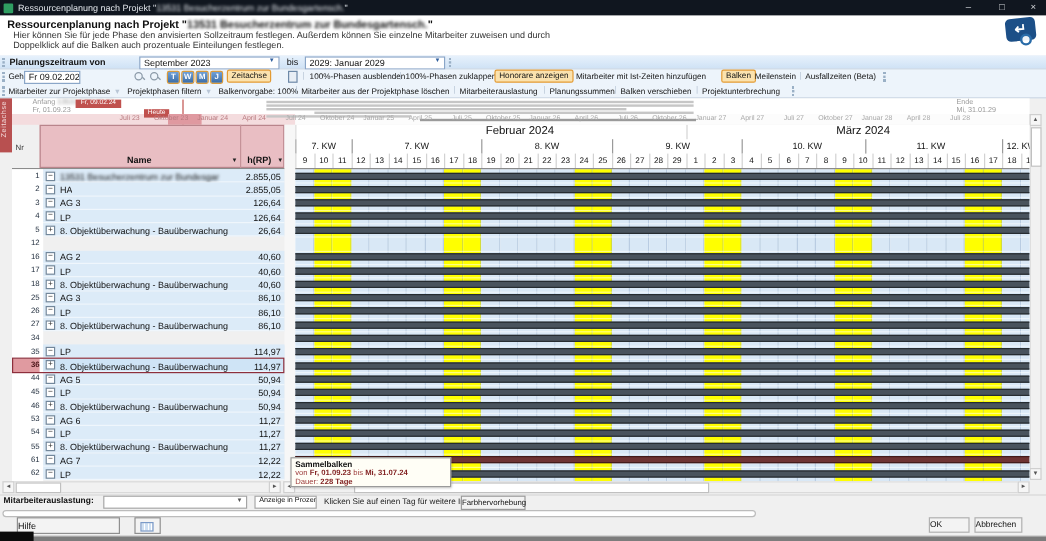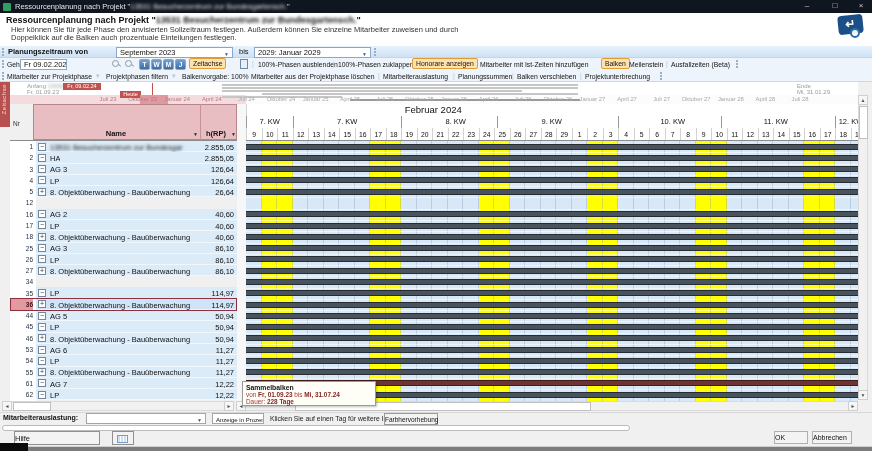--- a/index.html
+++ b/index.html
@@ -17,21 +17,21 @@
 .hdr{left:0;top:13px;width:872px;height:32px;background:#fff}
 .hdr-t{left:6px;top:15px;font-size:9px;font-weight:bold;white-space:nowrap}
 .hdr-d1{left:11px;top:25px;font-size:7.5px;color:#333;white-space:nowrap}
 .hdr-d2{left:11px;top:33px;font-size:7.5px;color:#333;white-space:nowrap}
 .logo{left:838px;top:15px;width:25px;height:19px;background:#1c4f87;border-radius:4px;transform:rotate(-6deg);color:#fff;font-size:12px;line-height:18px;text-align:center;font-weight:bold}
 .logo-circ{left:850px;top:28px;width:10px;height:10px;border:2px solid #2a6ca8;background:rgba(255,255,255,.92);border-radius:50%;z-index:5}
 
 .prange{left:0;top:45px;width:872px;height:13px;background:linear-gradient(#e8f2fc,#cfe2f5);border-top:1px solid #fff;border-bottom:1px solid #c3d4e6}
 .grip{width:3px;height:8px;border-left:2px dotted #9ab0c6}
 .pr-l{left:8px;top:47px;font-size:7.5px;font-weight:bold}
-.combo{display:flex;align-items:flex-end;background:#fff;border:1px solid #8aa6c8;font-size:7.5px;padding:0 3px;white-space:nowrap;overflow:hidden}
+.combo{display:flex;align-items:flex-start;background:#fff;border:1px solid #8aa6c8;font-size:7.5px;padding:0 3px;white-space:nowrap;overflow:hidden}
 .combo .ca{margin-left:auto;color:#2f5f9e;font-size:5px}
 .pr-c1{left:116px;top:46.5px;width:117px;height:11px}
 .pr-bis{left:239px;top:47px;font-size:7.5px}
 .pr-c2{left:254px;top:46.5px;width:117px;height:11px}
 
 .tb1{left:0;top:58px;width:872px;height:12px;background:#edf4fb}
 .tb2{left:0;top:70px;width:872px;height:12px;background:#edf4fb;border-bottom:1px solid #ccd8e4}
 .tbt{font-size:6.8px;color:#141414;white-space:nowrap}
 .hl{border:1px solid #e39b34;background:#fbe2ae;border-radius:2px;padding:1px 3px}
 .sep{color:#b9c6d6;font-size:7px}
@@ -408,24 +408,25 @@
     </div>
     <div class="a nrc" style="top: 389.16px;">62</div>
     <div class="a trow" style="top: 389.16px;">
       <div class="a tgl">−</div>
       <div class="a tname">LP</div>
       <div class="a tval">12,22</div>
     </div>
     <div class="a selout" style="top: 297.92px;"></div>
     <div class="a gwrap">
       <div class="a gmon" style="left: 0px; width: 325.5px; padding-left: 48px;">Februar 2024</div>
+      <div class="a gmon" style="left: 325.5px; width: 294.5px;">März 2024</div>
       <div class="a gweek" style="left: 0px; width: 46.5px;">7. KW</div>
       <div class="a gweek" style="left: 46.5px; width: 108.5px;">7. KW</div>
       <div class="a gweek" style="left: 155px; width: 108.5px;">8. KW</div>
-      <div class="a gweek" style="left: 251px; width: 108.5px;">9. KW</div>
+      <div class="a gweek" style="left: 264px; width: 108.5px;">9. KW</div>
       <div class="a gweek" style="left: 372px; width: 108.5px;">10. KW</div>
       <div class="a gweek" style="left: 475px; width: 108.5px;">11. KW</div>
       <div class="a gweek" style="left: 589px; width: 31px;">12. KW</div>
       <div class="a gday" style="left: 0px;">9</div>
       <div class="a gcol" style="left: 0px;"></div>
       <div class="a gday" style="left: 15.5px;">10</div>
       <div class="a gcol we" style="left: 15.5px;"></div>
       <div class="a gday" style="left: 31px;">11</div>
       <div class="a gcol we" style="left: 31px;"></div>
       <div class="a gday" style="left: 46.5px;">12</div>

